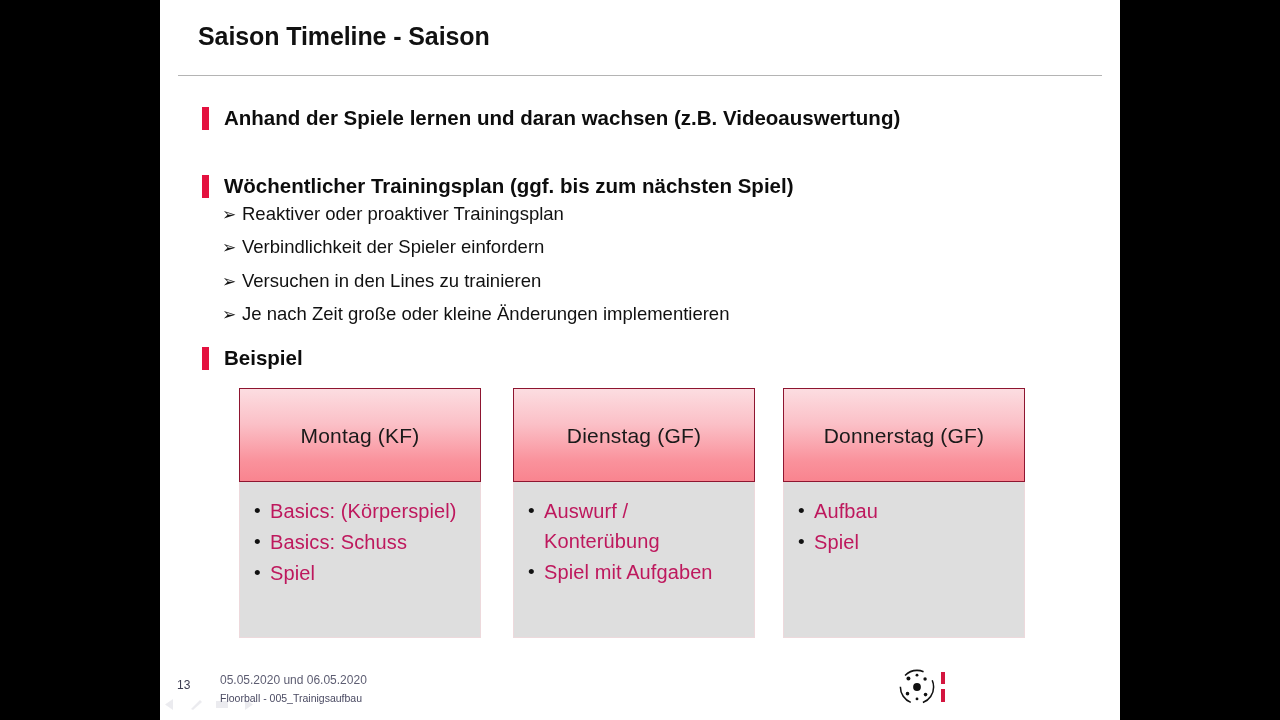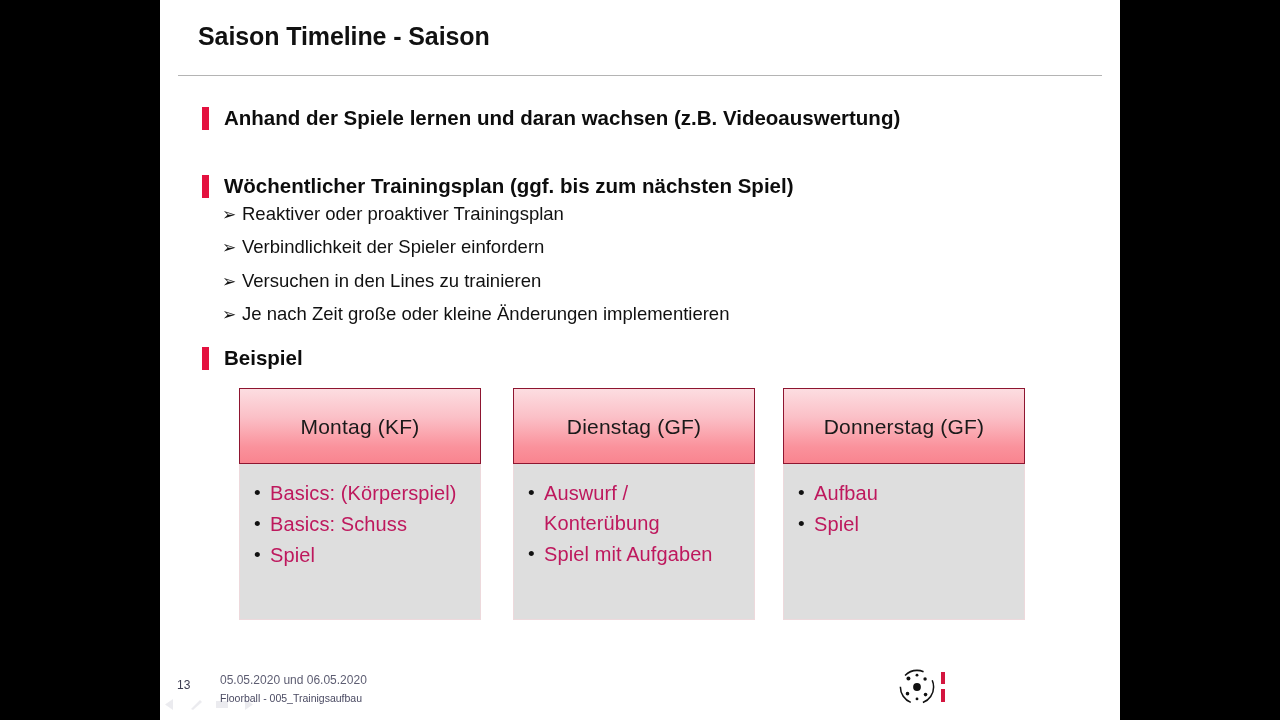--- a/index.html
+++ b/index.html
@@ -119,21 +119,21 @@
     top: 388px;
     width: 242px;
     height: 234px;
   }
   #day-0 { left: 79px; }
   #day-1 { left: 353px; }
   #day-2 { left: 623px; }
 
   .day-header {
     position: relative;
-    height: 76px;
+    height: 94px;
     border: 1px solid #8E1530;
     background: linear-gradient(to bottom, #FCDDE1 0%, #FBC0C7 38%, #FA929C 78%, #F9848F 100%);
     display: flex;
     align-items: center;
     justify-content: center;
     text-align: center;
     padding: 8px 8px;
   }
   .day-header-text {
     font-size: 21px;

